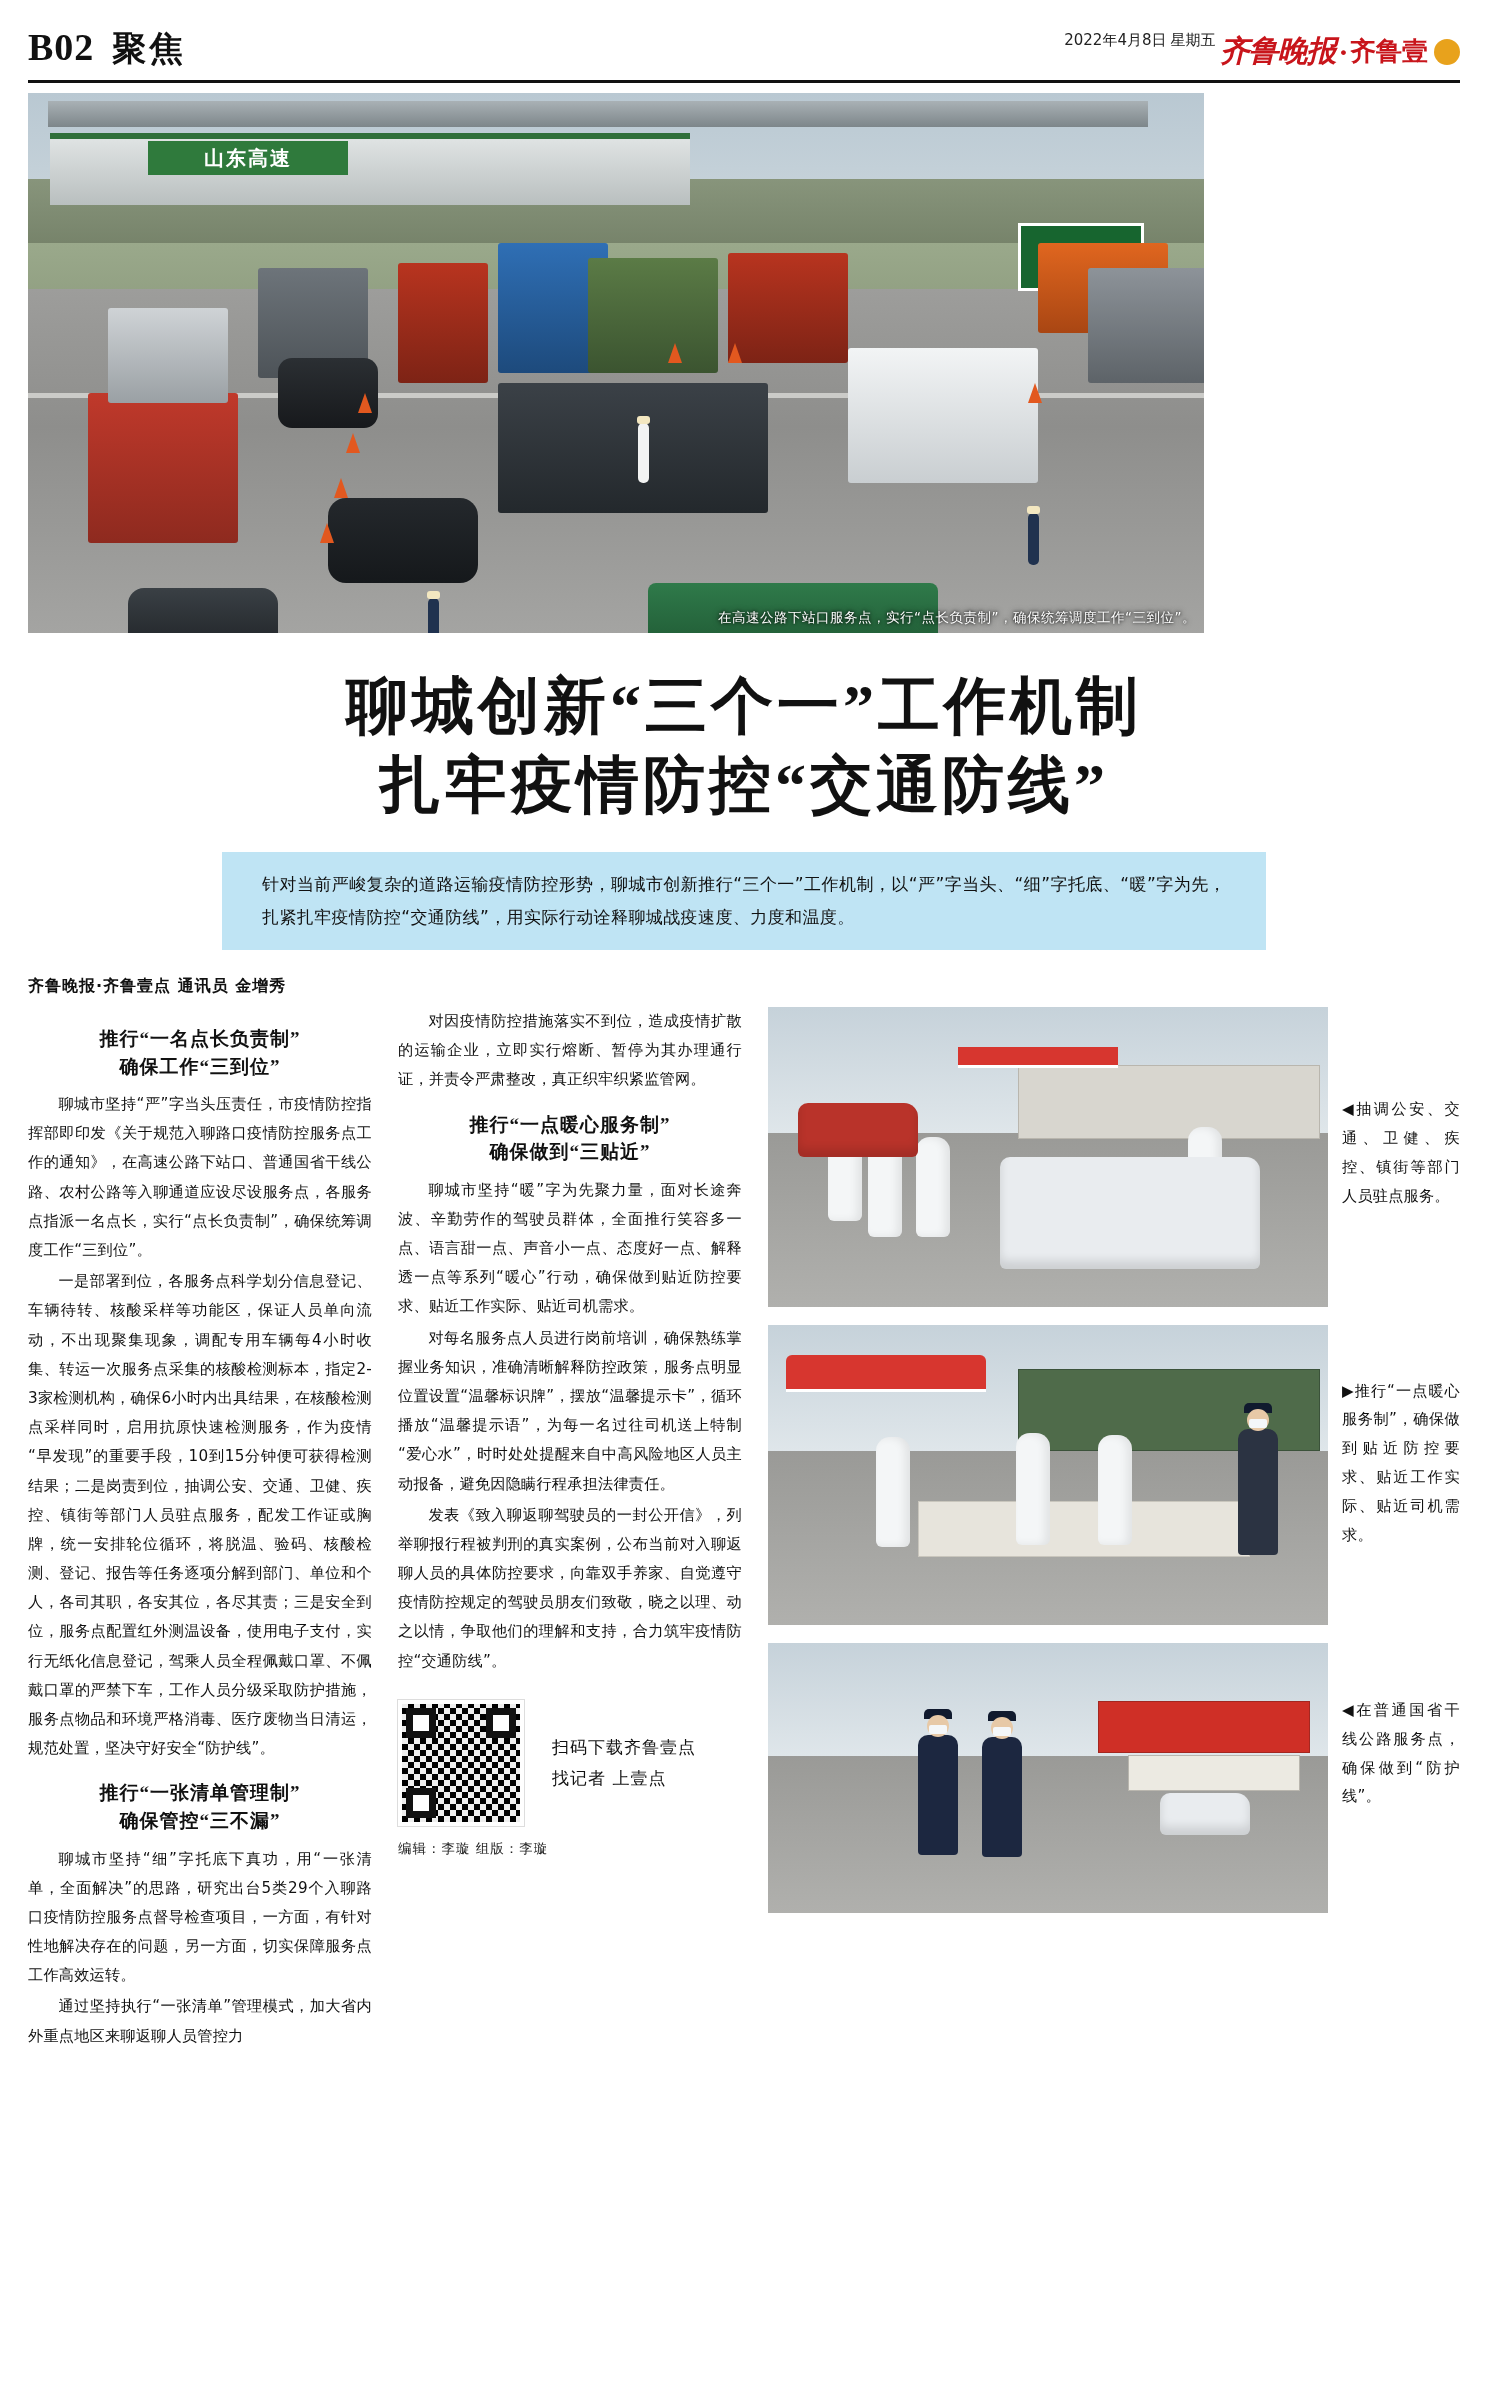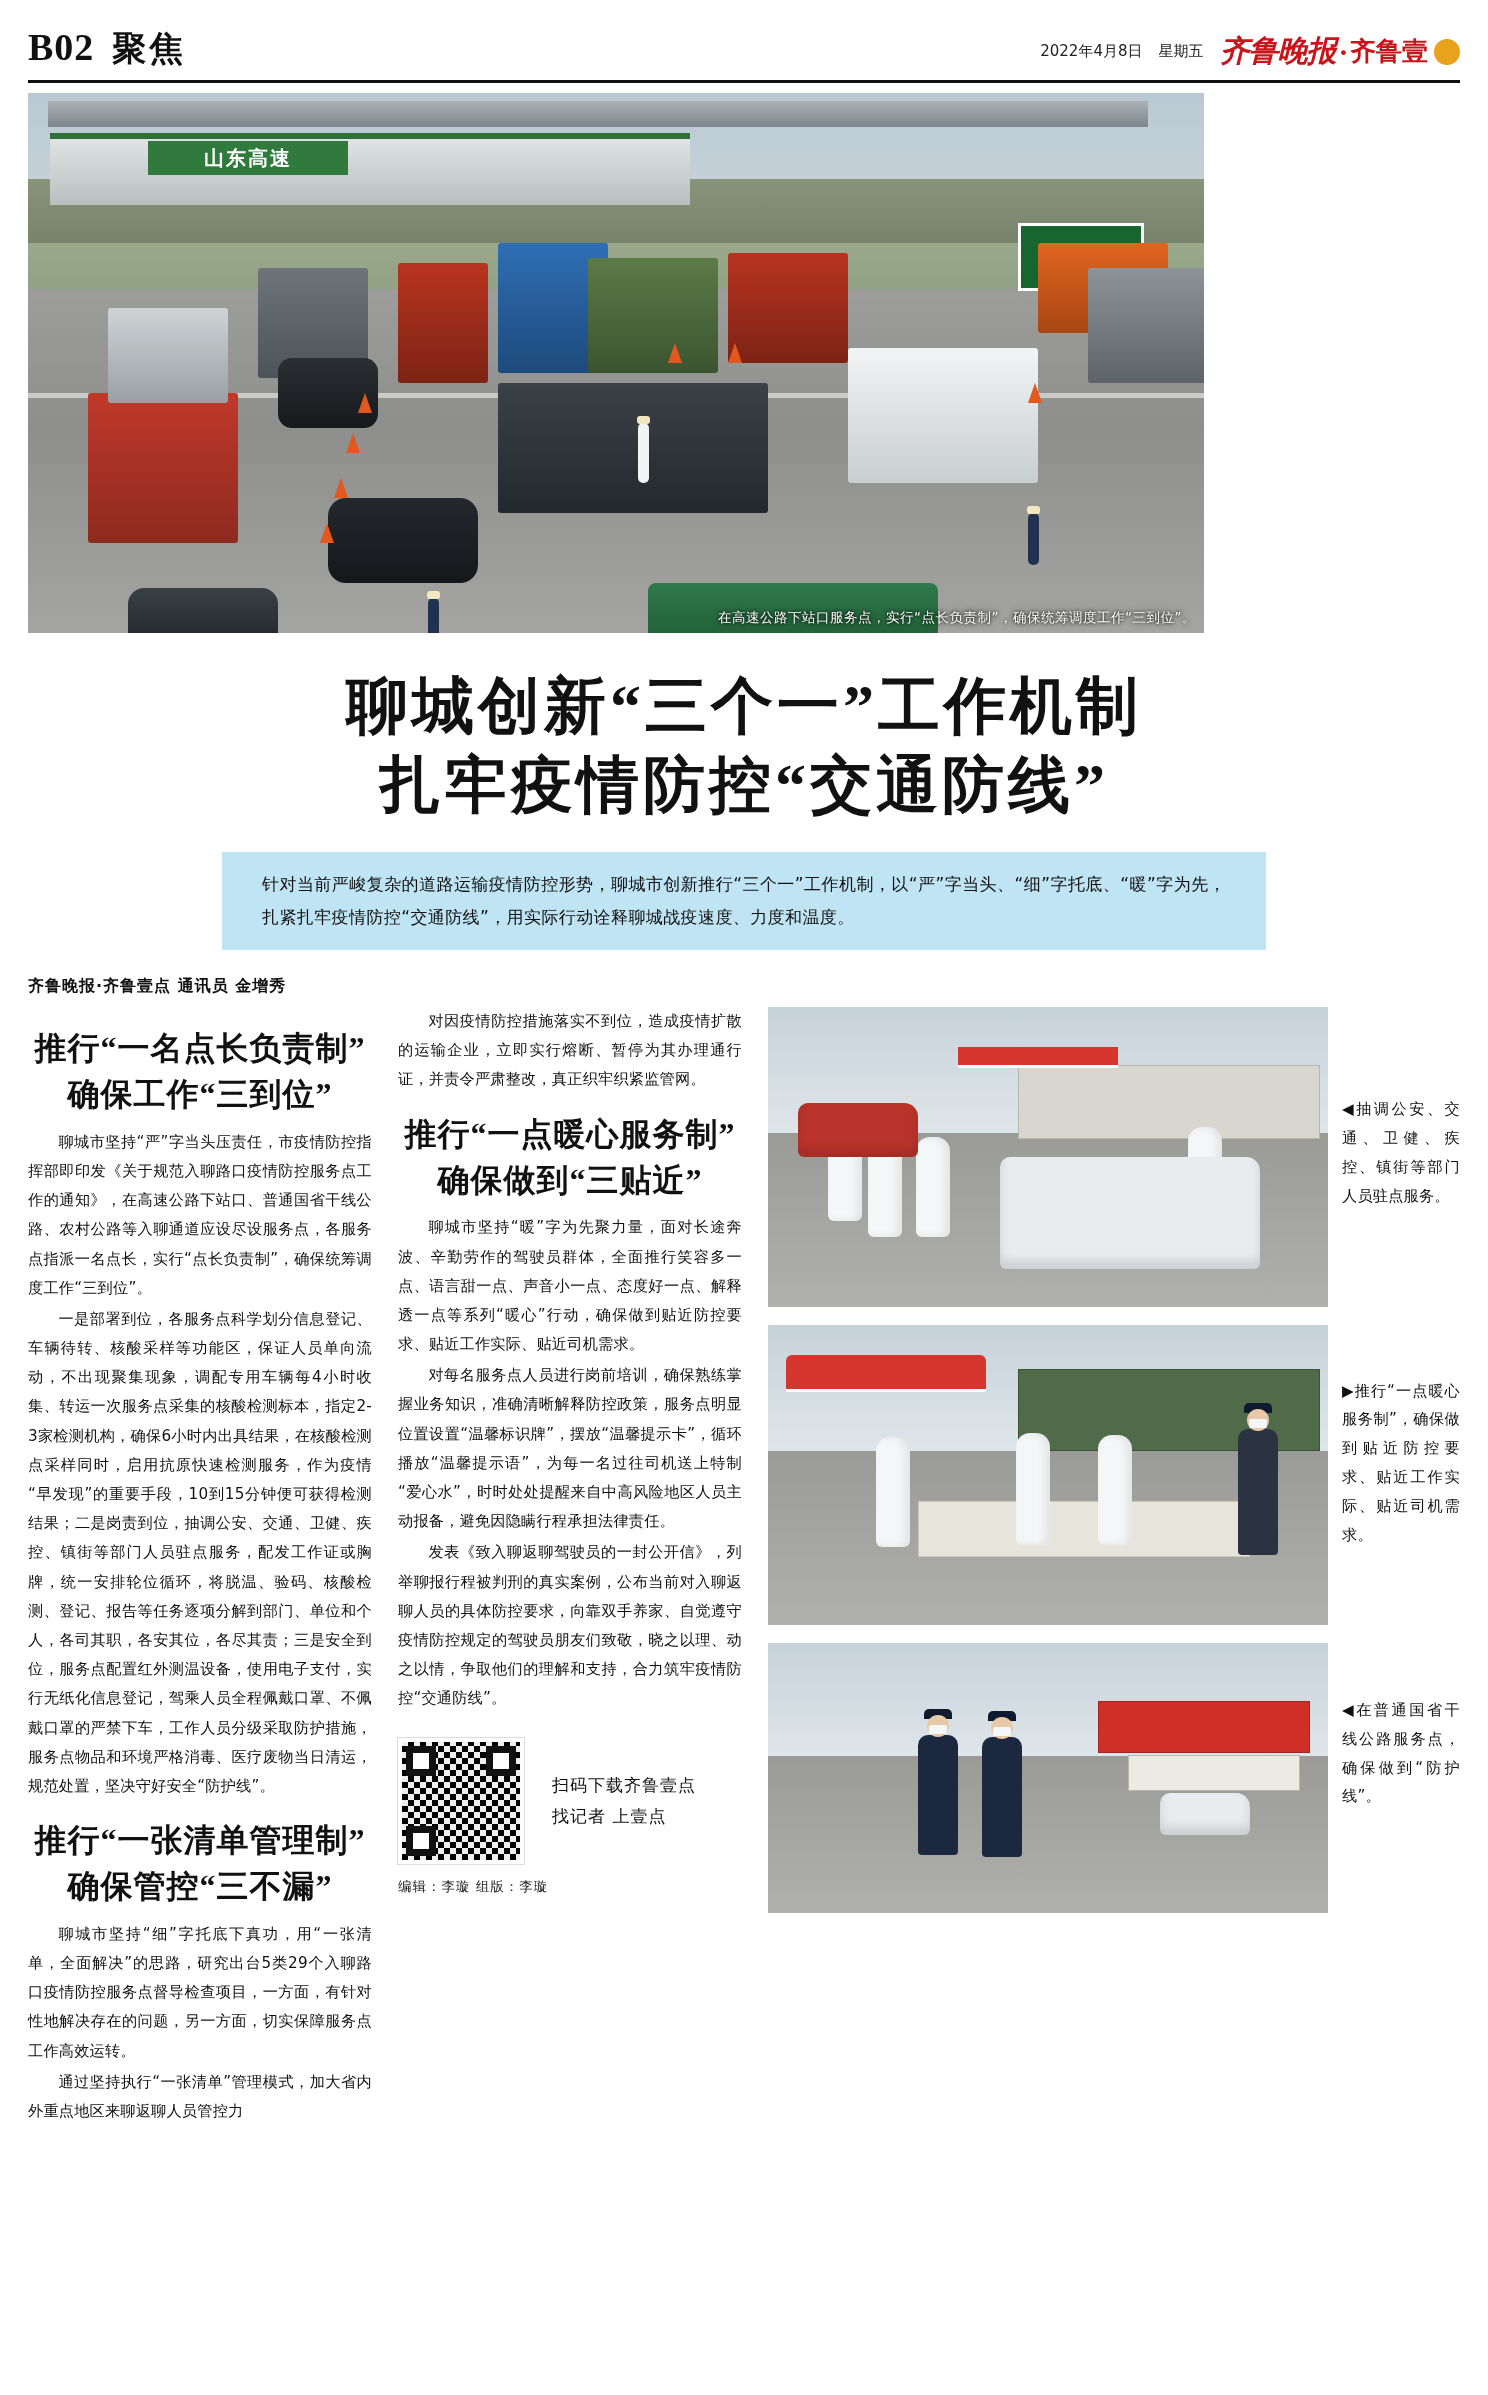--- a/index.html
+++ b/index.html
@@ -44,22 +44,22 @@
     letter-spacing: 1px;
     font-family: "Liberation Serif", serif;
   }
   .section-title {
     font-size: 34px;
     font-weight: bold;
     letter-spacing: 3px;
   }
   .masthead-right {
     display: flex;
-    align-items: center;
-    gap: 16px;
+    align-items: flex-start;
+    gap: 4px;
   }
   .issue-date {
     font-size: 15px;
     color: #222;
   }
   .issue-weekday {
     font-size: 15px;
     color: #222;
   }
   .brand {
@@ -208,21 +208,21 @@
   .col-1 { width: 352px; }
   .col-2 { width: 352px; }
   .col-3 { width: 694px; display: flex; gap: 14px; }
   .col-photos { width: 560px; }
   .col-side { width: 118px; }
 
   .sub-head {
     text-align: center;
     font-family: "Liberation Serif", serif;
     font-weight: bold;
-    font-size: 32px;
+    font-size: 19px;
     line-height: 1.45;
     letter-spacing: 1px;
     margin: 16px 0 10px 0;
   }
   .sub-head.first { margin-top: 18px; }
   p.body {
     font-size: 15.2px;
     line-height: 1.92;
     text-align: justify;
     text-indent: 2em;

